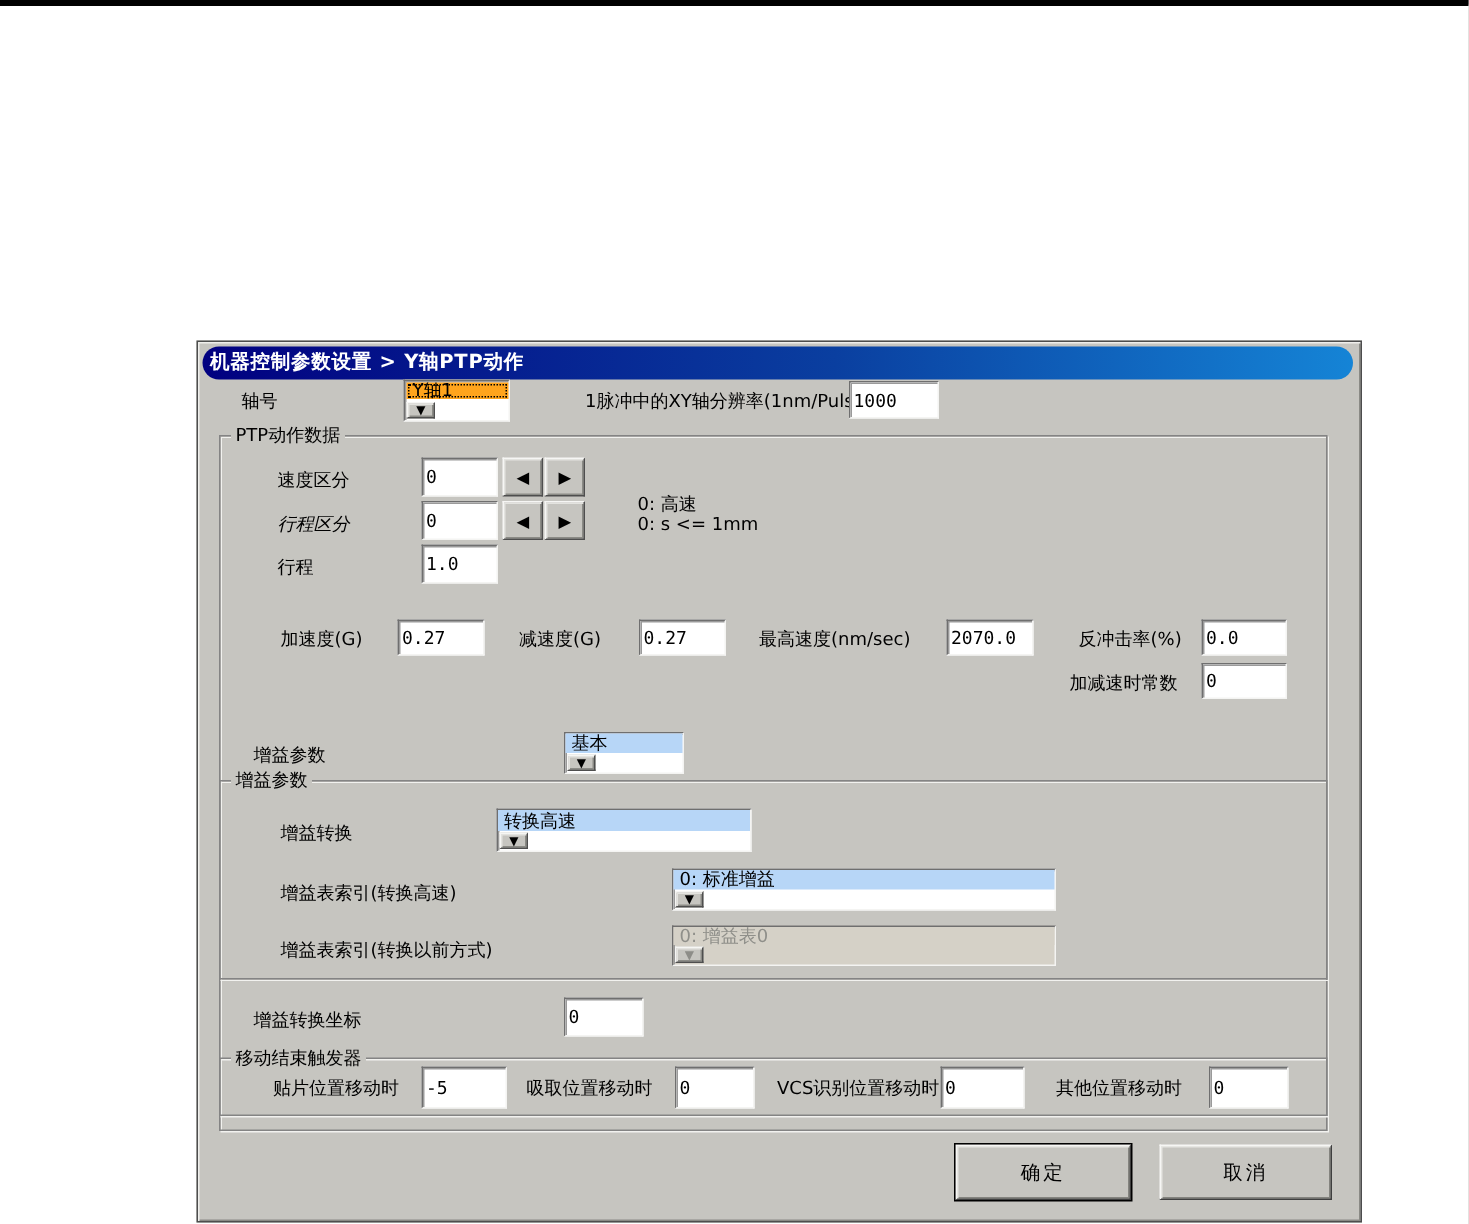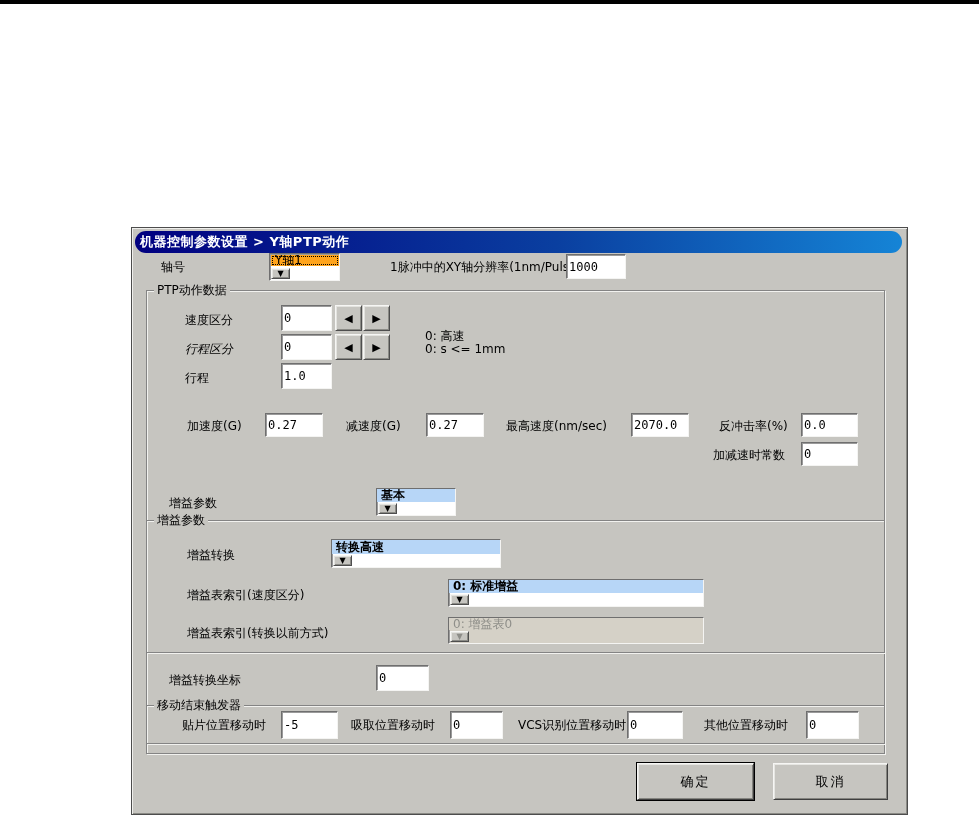--- a/index.html
+++ b/index.html
@@ -47,21 +47,21 @@
     background:var(--face); border:1px solid; border-color:#f6f6f4 #4e4e4e #4e4e4e #f6f6f4;
     box-shadow: inset 1px 1px 0 #e3e3df, inset -1px -1px 0 #8b8b86;
     display:flex; align-items:center; justify-content:center; cursor:default;
   }
   .spinbtn { position:absolute; font-size:11px; color:#000; }
 
   .combo { position:absolute; border:1px solid; border-color:#6f6f6f #f4f4f2 #f4f4f2 #6f6f6f;
     box-shadow: inset 1px 1px 0 #9a9a9a; background:#fff; display:flex;flex-direction:column; }
   .combo .val { flex:1; padding:0 4px; display:flex; align-items:center; overflow:hidden; white-space:nowrap; font-size:12px; }
   .combo .drop { width:19px; margin:1px; align-self:stretch; font-size:8px; }
-  .combo.blue .val { background:var(--combo-blue);font-weight:bold; }
+  .combo.blue .val { background:var(--combo-blue); }
   .combo.orange .val { background:var(--combo-orange); outline:1px dotted #000; outline-offset:-2px; margin:1px 0 1px 1px; }
   .combo.disabled { background:var(--disabled-bg); }
   .combo.disabled .val { color:var(--disabled-text); background:var(--disabled-bg); }
   .combo.disabled .drop { color:#8d8d88; }
 
   .pushbtn {
     position:absolute; font-size:13px; letter-spacing:2px;
     background:var(--face); display:flex; align-items:center; justify-content:center;
     border:1px solid; border-color:#f6f6f4 #3f3f3f #3f3f3f #f6f6f4;
     box-shadow: inset 1px 1px 0 #e6e6e2, inset -1px -1px 0 #84847f;
@@ -139,21 +139,21 @@
   <div class="groupbox" style="left:14px; top:292px; width:739px; height:133px;">
     <div class="grouplabel">增益参数</div>
   </div>
   <div class="lbl" style="left:55px; top:320px;">增益转换</div>
   <div class="combo blue" style="left:199px; top:311px; width:170px; height:29px;">
     <div class="val">转换高速</div>
     <div class="drop raisedbtn">
         <span>▼</span>
       </div>
   </div>
-  <div class="lbl" style="left:55px; top:360px;">增益表索引(速度区分)</div>
+  <div class="lbl" style="left:55px; top:360px;">增益表索引(转换高速)</div>
   <div class="combo blue" style="left:316px; top:351px; width:256px; height:28px;">
     <div class="val">0: 标准增益</div>
     <div class="drop raisedbtn">
         <span>▼</span>
       </div>
   </div>
   <div class="lbl" style="left:55px; top:398px;">增益表索引(转换以前方式)</div>
   <div class="combo disabled" style="left:316px; top:389px; width:256px; height:27px;">
     <div class="val">0: 增益表0</div>
     <div class="drop raisedbtn">

